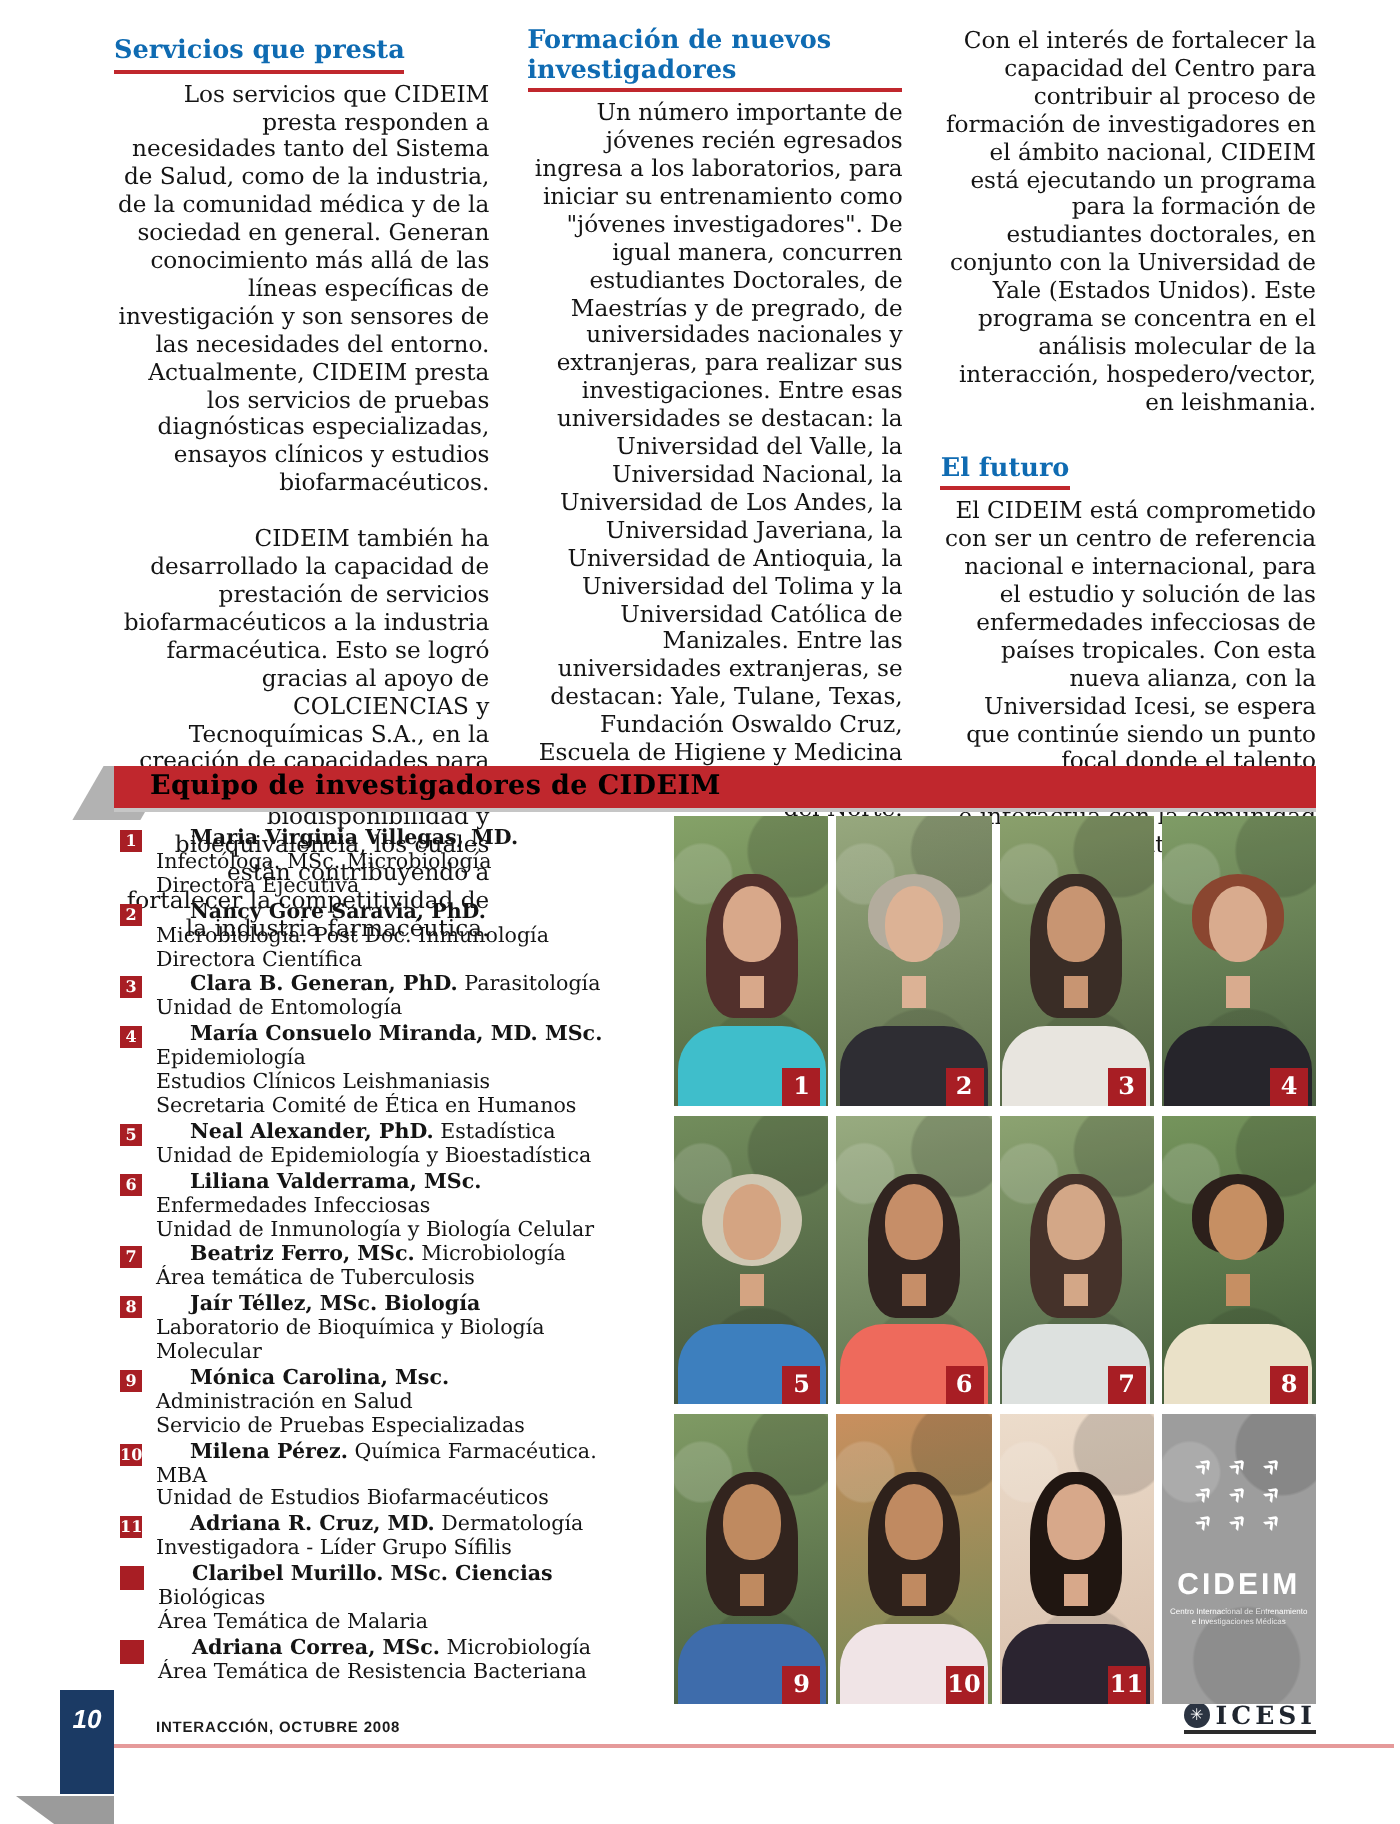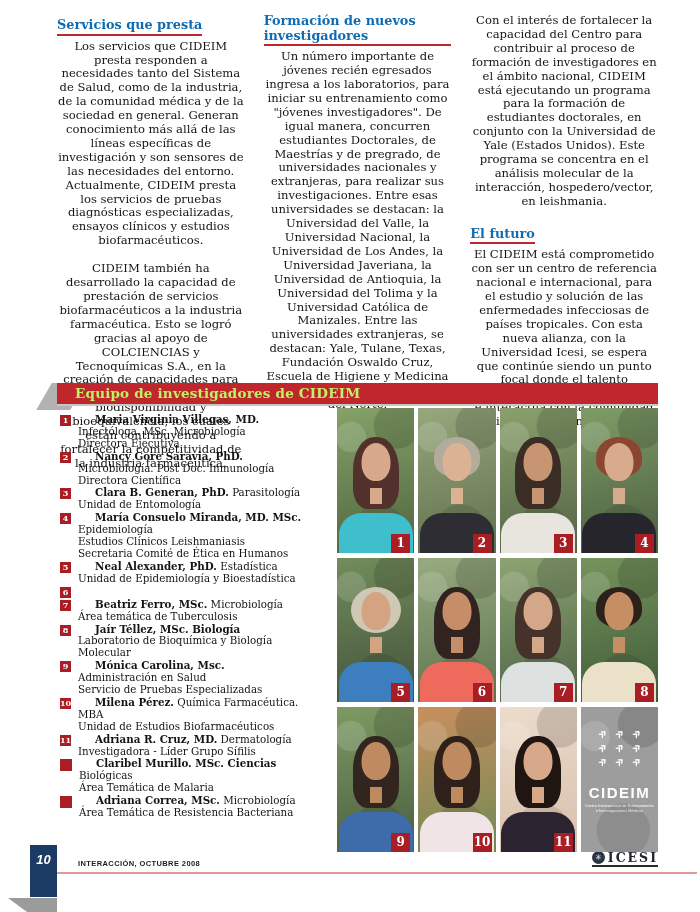--- a/index.html
+++ b/index.html
@@ -4,30 +4,30 @@
 <style>
   html,body{margin:0;padding:0;background:#e9e9e9;}
   .page{position:relative;width:700px;height:912px;background:#ffffff;margin:0 auto;
         font-family:"DejaVu Serif",serif;color:#141414;overflow:hidden;}
 
   
   .columns{position:absolute;left:57px;top:14px;width:601px;display:flex;gap:19px;}
   .col{flex:1;min-width:0;}
   .shead{color:#0f6bb2;font-weight:bold;font-size:12.8px;line-height:14.6px;
          display:inline-block;border-bottom:2px solid #c0272d;padding-bottom:1px;margin:0 0 4px 0;}
-  .col p{margin:0 0 14px 0;font-size:11.6px;line-height:13.9px;text-align:center;}
+  .col p{margin:0 0 14px 0;font-size:11.6px;line-height:13.9px;text-align:right;}
   .enddot{display:inline-block;width:7px;height:7px;border-radius:50%;margin-left:3px;
           background:radial-gradient(circle,#e8b2ad 0 20%,#c0272d 28% 100%);vertical-align:baseline;}
 
   
   .bar-accent{position:absolute;left:44px;top:383px;width:34px;height:27px;background:#b2b2b2;
               transform:skewX(-30deg);z-index:1;}
   .team-bar{position:absolute;left:57px;top:383px;width:601px;height:21px;background:#c0272d;
             z-index:2;box-shadow:0 2px 0 #c6c6c6;}
-  .team-bar .ttl{color:#bef264;font-weight:bold;font-size:13.5px;line-height:21px;padding-left:18px;
+  .team-bar .ttl{color:#000000;font-weight:bold;font-size:13.5px;line-height:21px;padding-left:18px;
                  letter-spacing:.2px;}
 
   
   .mlist{position:absolute;left:60px;top:414px;width:272px;z-index:3;}
   .member{display:flex;gap:7px;margin-bottom:1px;}
   .mbadge{flex:0 0 auto;width:11px;height:11px;margin-top:1px;background:#a81e24;color:#fff;
           font-weight:bold;font-size:8px;line-height:11px;text-align:center;
           font-family:"DejaVu Serif",serif;}
   .mbadge.nonum{width:12px;height:12px;}
   .mtext{min-width:0;}
@@ -148,20 +148,25 @@
       </div>
       <div class="member">
         <span class="mbadge">5</span>
         <div class="mtext">
           <div class="mname"><b>Neal Alexander, PhD.</b><span> Estadística</span></div>
           <div class="mline">Unidad de Epidemiología y Bioestadística</div>
         </div>
       </div>
       <div class="member">
         <span class="mbadge">6</span>
+        <div class="mtext">
+          <div class="mname"><b>Liliana Valderrama, MSc.</b></div>
+          <div class="mline">Enfermedades Infecciosas</div>
+          <div class="mline">Unidad de Inmunología y Biología Celular</div>
+        </div>
       </div>
       <div class="member">
         <span class="mbadge">7</span>
         <div class="mtext">
           <div class="mname"><b>Beatriz Ferro, MSc.</b><span> Microbiología</span></div>
           <div class="mline">Área temática de Tuberculosis</div>
         </div>
       </div>
       <div class="member">
         <span class="mbadge">8</span>

